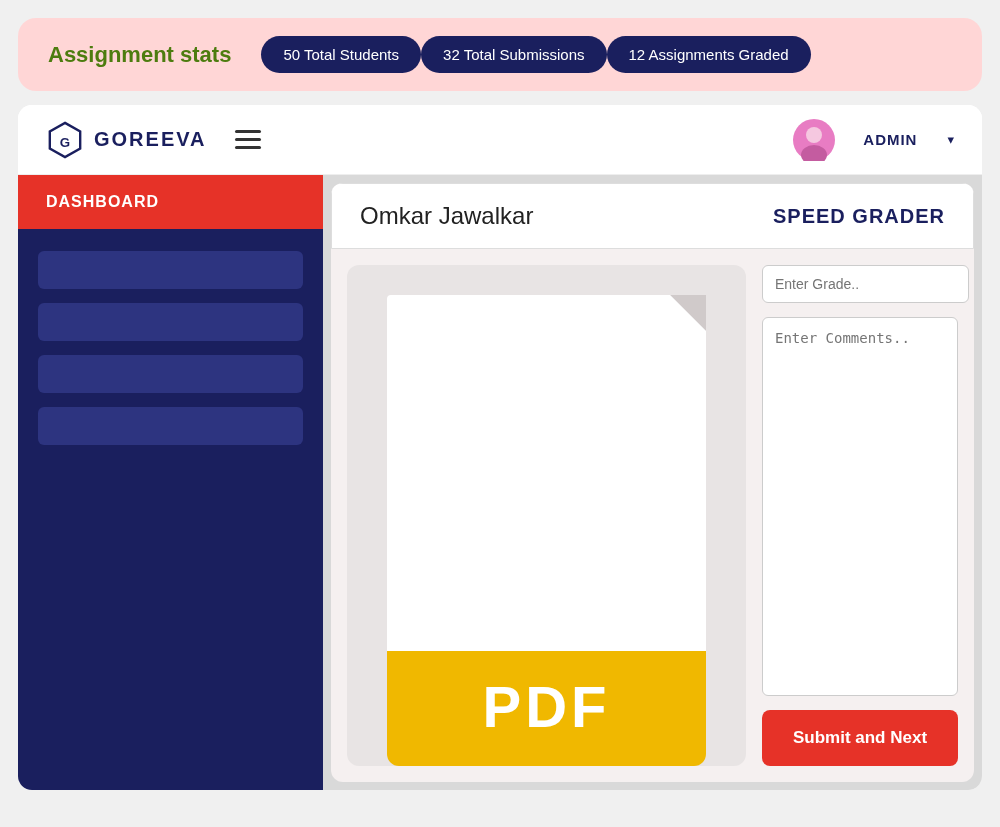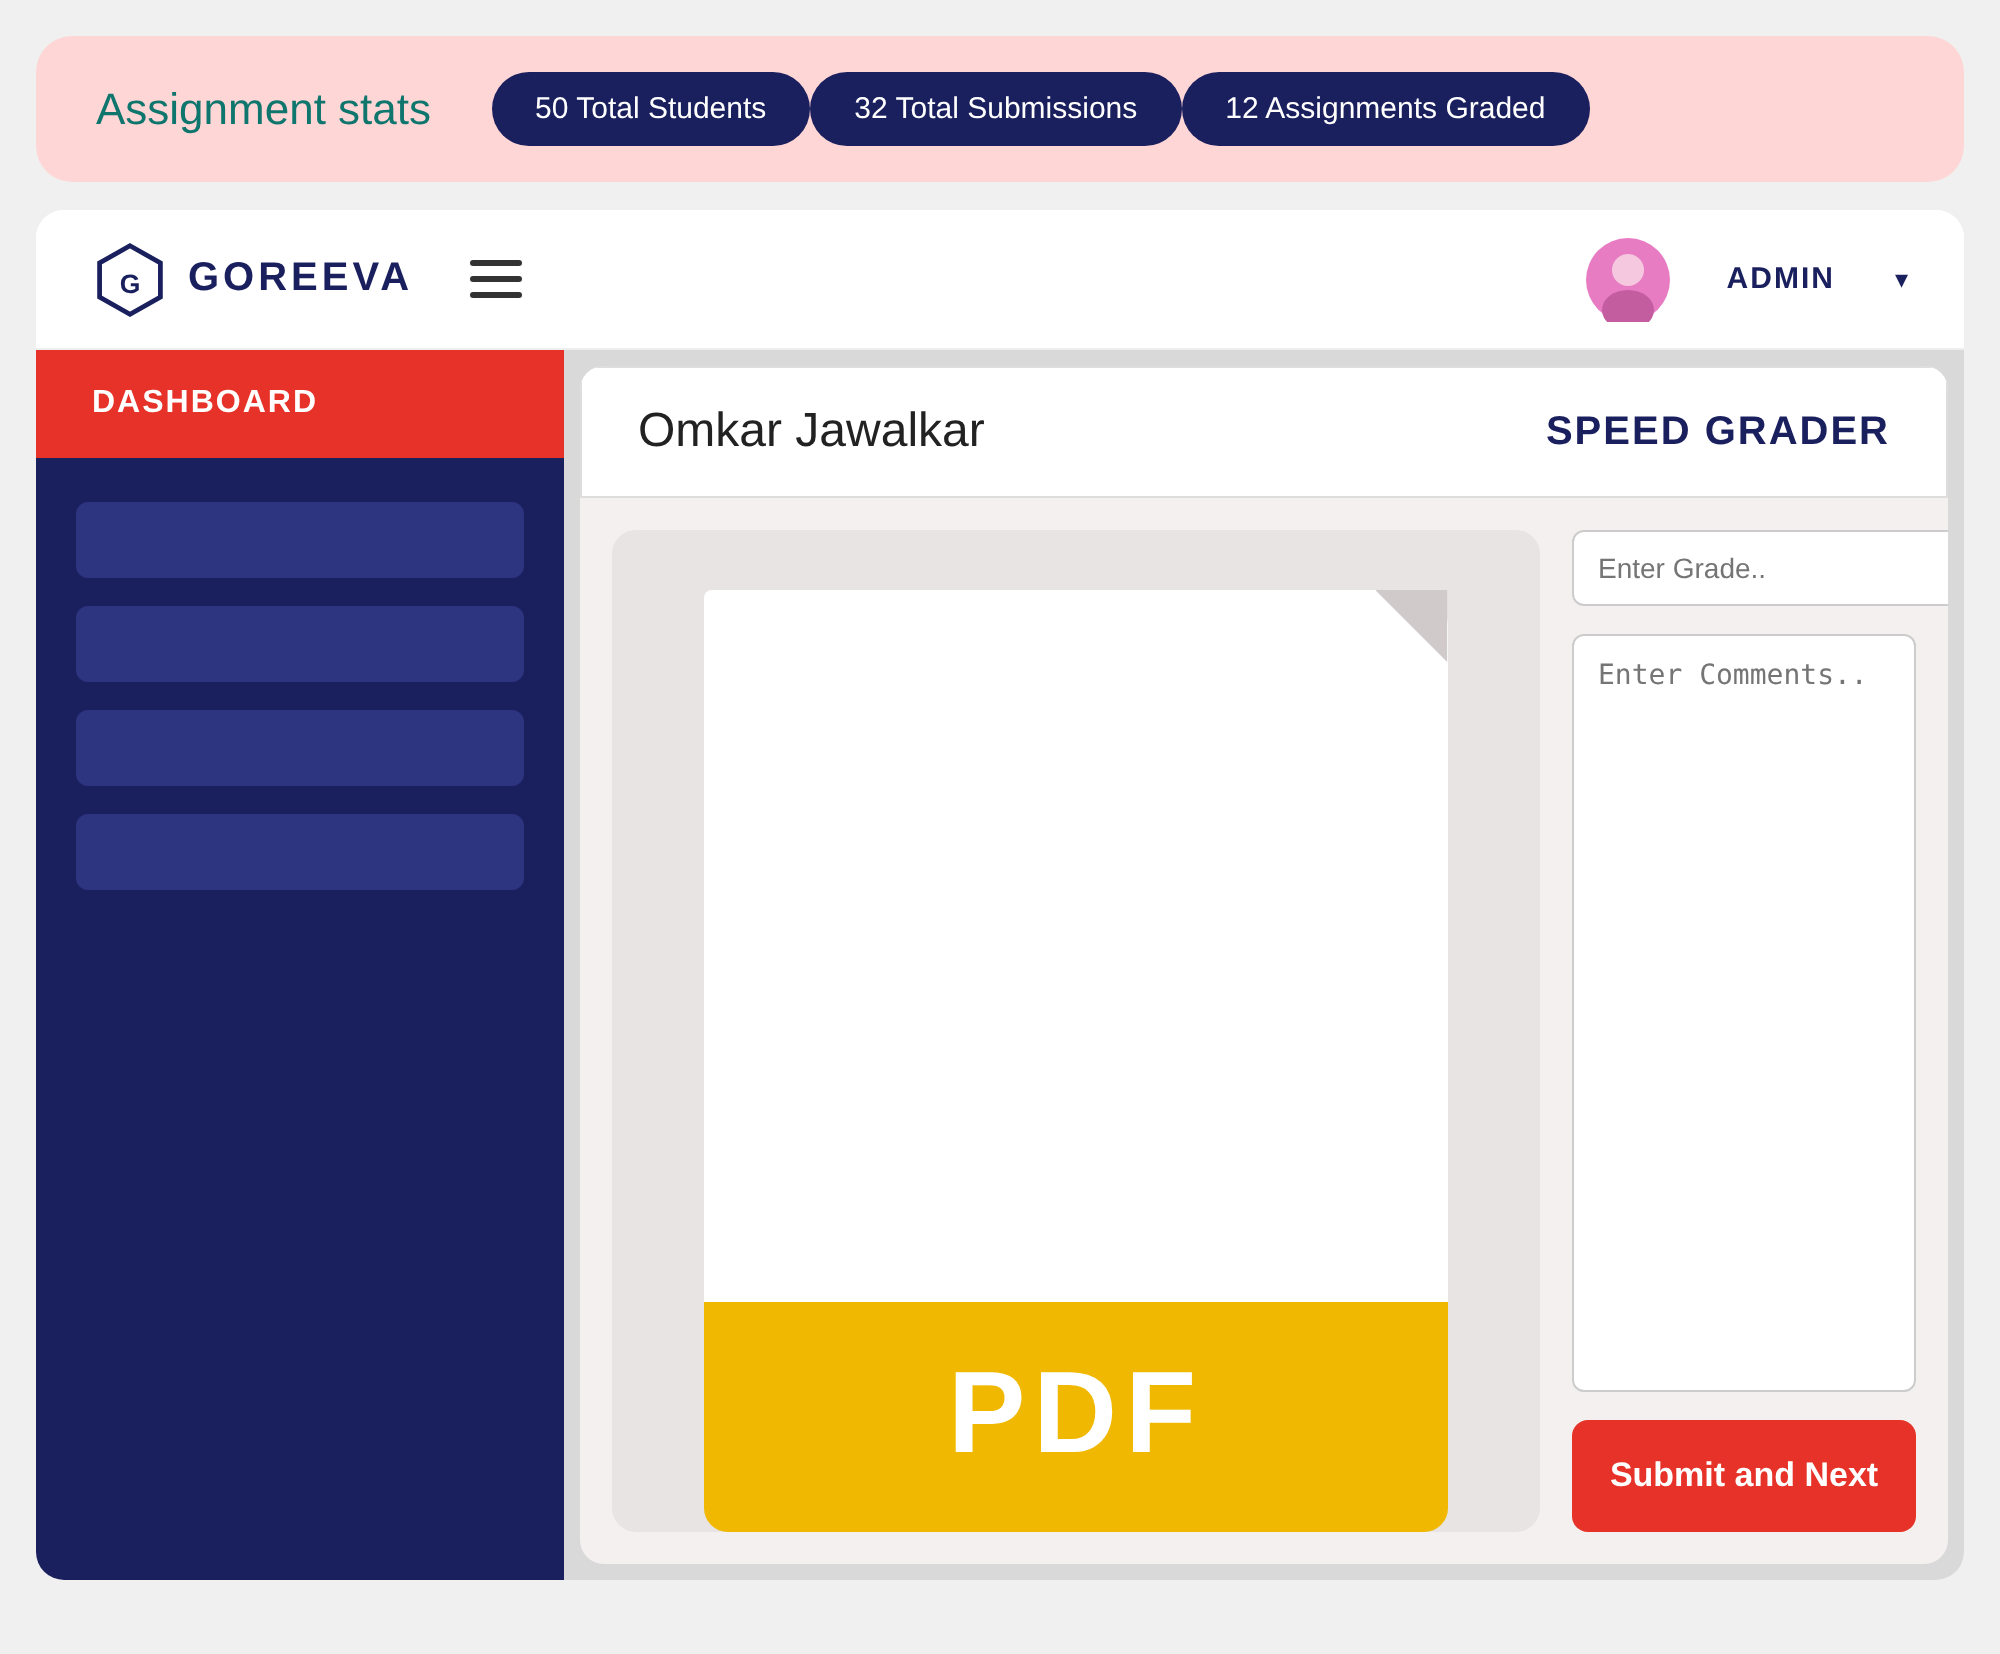--- a/index.html
+++ b/index.html
@@ -16,22 +16,22 @@
       background: #ffd6d6;
       border-radius: 18px;
       margin: 18px 18px 0 18px;
       padding: 18px 30px;
       display: flex;
       align-items: center;
       gap: 20px;
     }
     .stats-title {
       font-size: 22px;
-      font-weight: 400;
-      color: #0f766e;
+      font-weight: 700;
+      color: #4d7c0f;
       white-space: nowrap;
       flex-shrink: 0;
     }
     .stats-badges {
       display: flex;
       margin-left: 10px;
     }
     .stats-badge {
       background: #1a1f5e;
       color: #fff;
@@ -113,21 +113,21 @@
 
     
     .content-area {
       display: flex;
       flex: 1;
       overflow: hidden;
     }
 
     
     .sidebar {
-      width: 264px;
+      width: 305px;
       background: #1a1f5e;
       flex-shrink: 0;
       display: flex;
       flex-direction: column;
     }
     .sidebar-dashboard {
       background: #e63228;
       color: #fff;
       font-size: 16px;
       font-weight: 700;
@@ -239,21 +239,21 @@
     }
     .pdf-text {
       font-size: 58px;
       font-weight: 900;
       color: #fff;
       letter-spacing: 4px;
     }
 
     
     .grade-panel {
-      width: 172px;
+      width: 196px;
       display: flex;
       flex-direction: column;
       gap: 14px;
       flex-shrink: 0;
     }
     .grade-row {
       display: flex;
       align-items: center;
       gap: 8px;
     }

